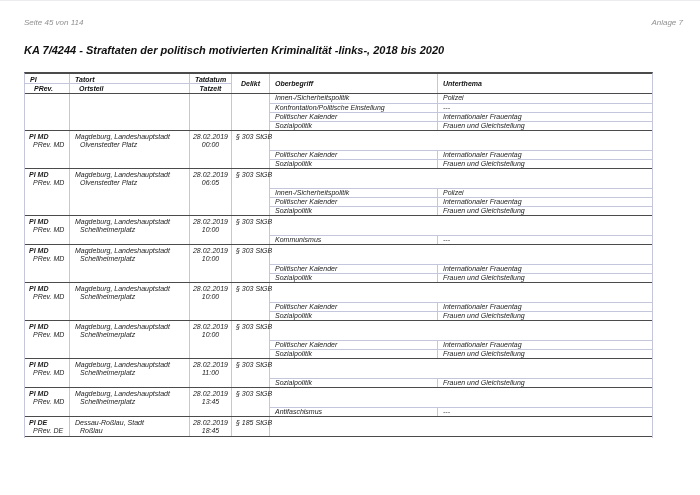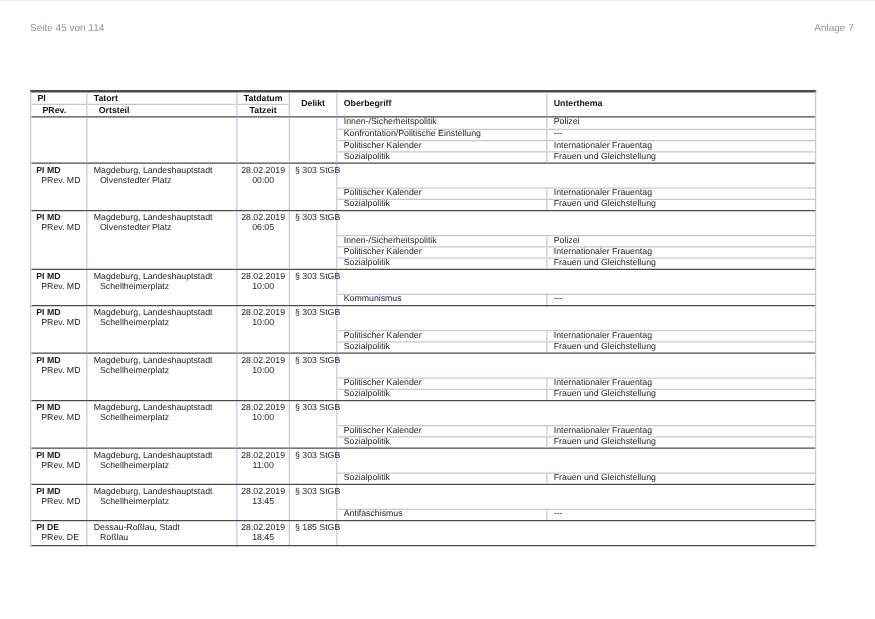--- a/index.html
+++ b/index.html
@@ -1,20 +1,21 @@
 <!DOCTYPE html>
 <html><head>
 <meta charset="utf-8">
 <style>
   * { margin:0; padding:0; box-sizing:border-box; }
   html,body { background:#ffffff; }
   .page {
     position:relative; width:700px; height:495px; background:#ffffff;
     font-family:"Liberation Sans", sans-serif; color:#1c1c1c; overflow:hidden;
     box-shadow: inset 0 1px 0 #ececf0;
+    font-style: italic;
   }
   .meta {
     position:absolute; top:18px; left:24px; right:17px;
     display:flex; justify-content:space-between;
     font-size:8px; color:#919191;
   }
   .doc-title {
     position:absolute; top:44px; left:24px;
     font-size:11px; font-weight:bold; color:#111;
     white-space:nowrap;
@@ -66,20 +67,21 @@
 </head>
 <body>
 
 <div class="page">
 
   <div class="meta">
     <span>Seite 45 von 114</span>
     <span>Anlage 7</span>
   </div>
 
+  <div class="doc-title">KA 7/4244 - Straftaten der politisch motivierten Kriminalität -links-, 2018 bis 2020</div>
 
   <div class="table-wrap">
 
     <div class="thead">
       <div class="hcell">
         <div class="ht">PI</div>
         <div class="hb">PRev.</div>
       </div>
       <div class="hcell">
         <div class="ht">Tatort</div>

